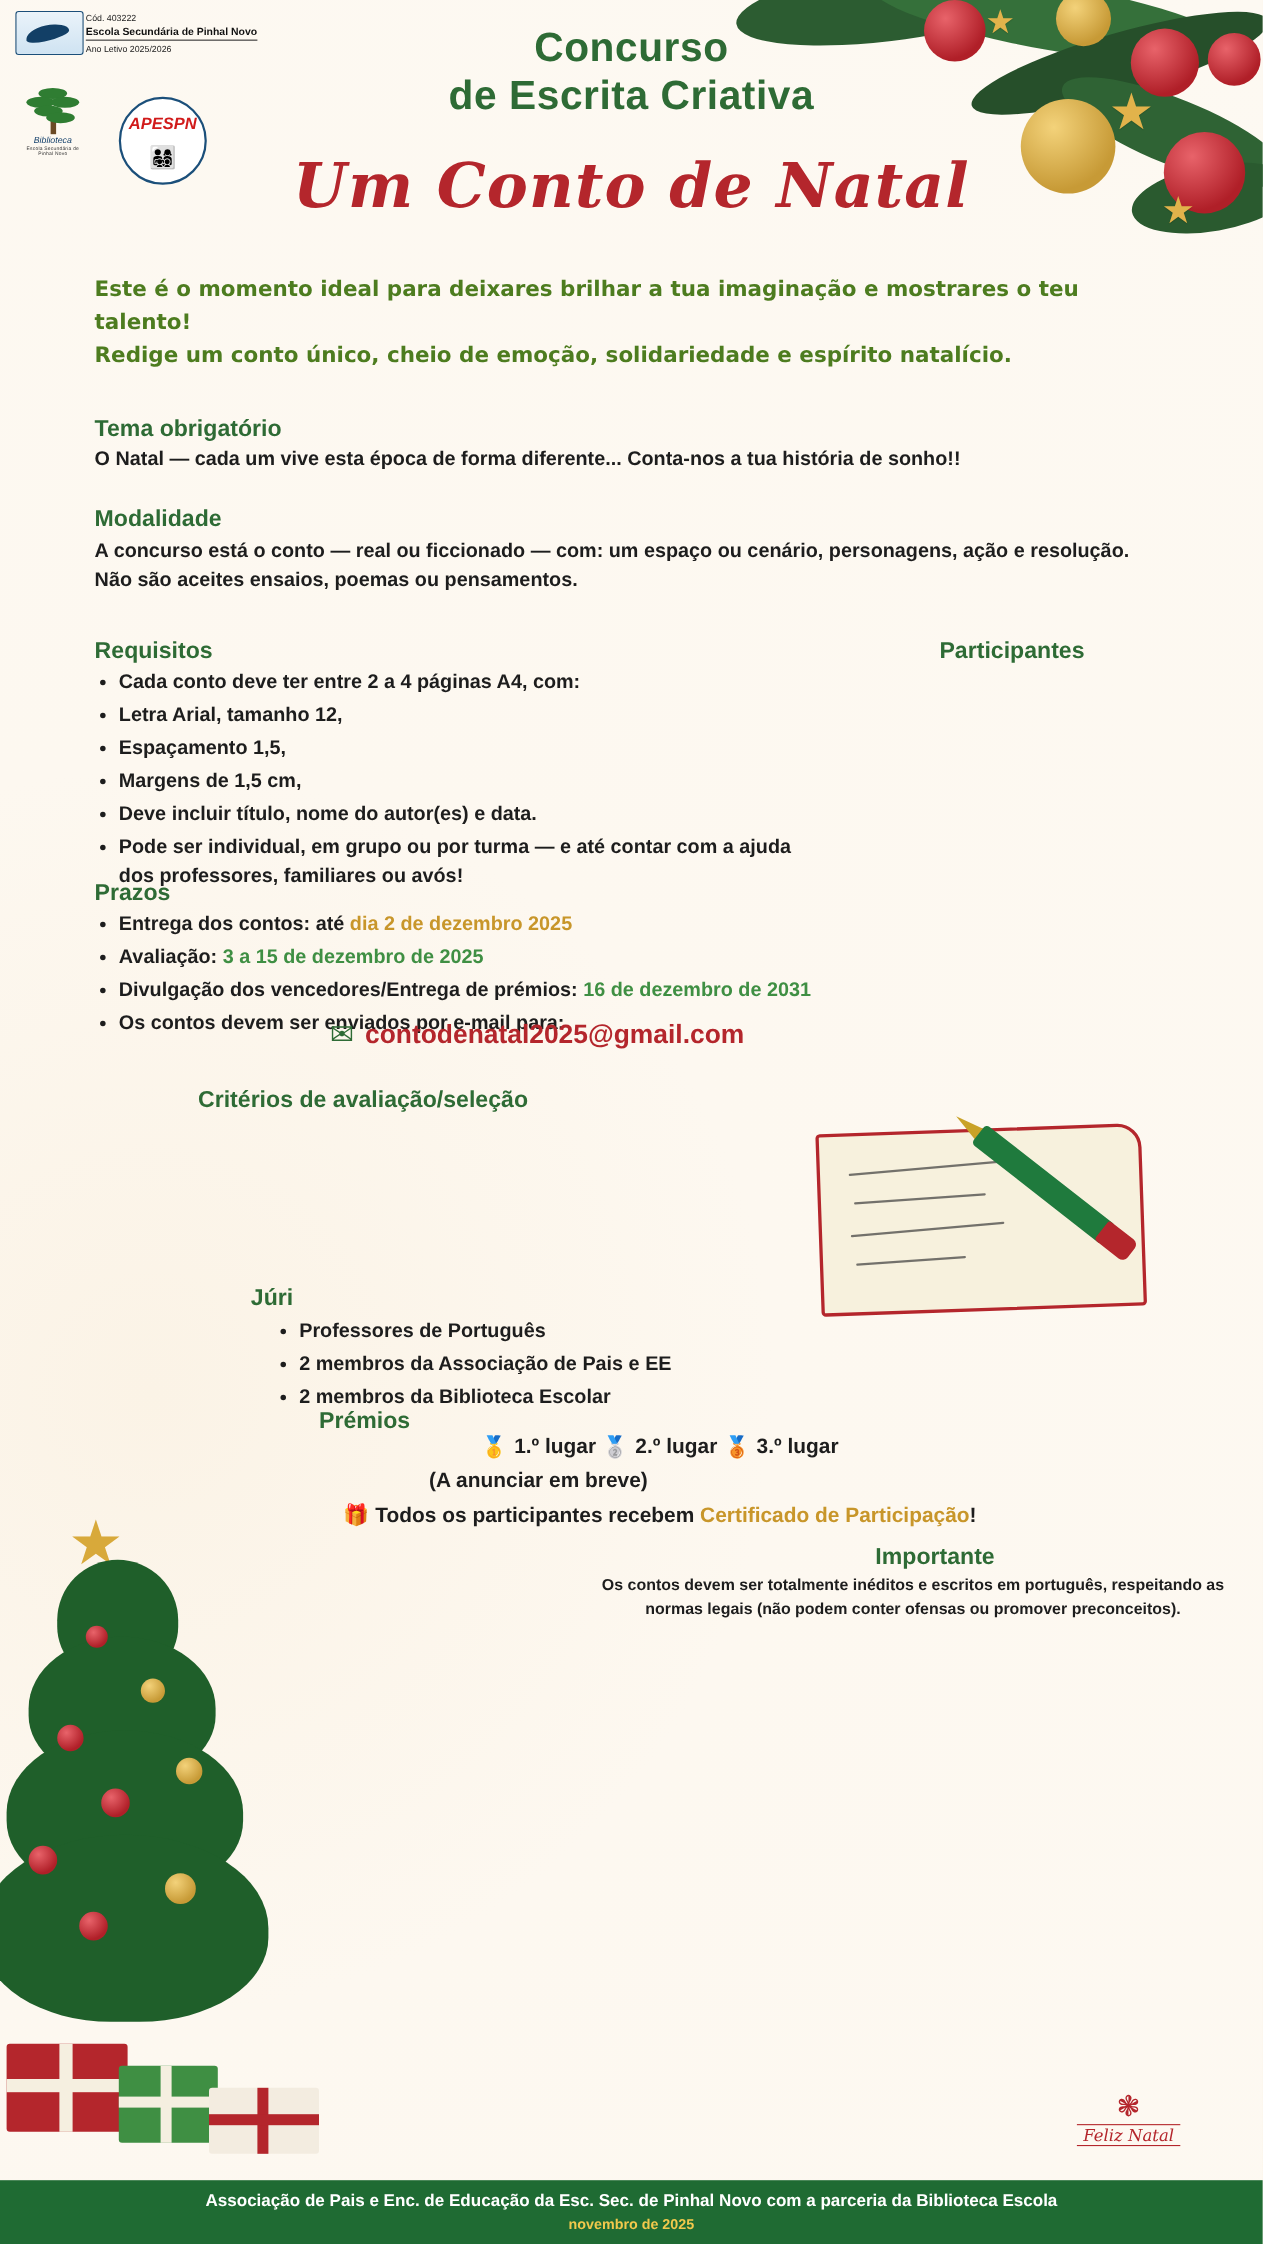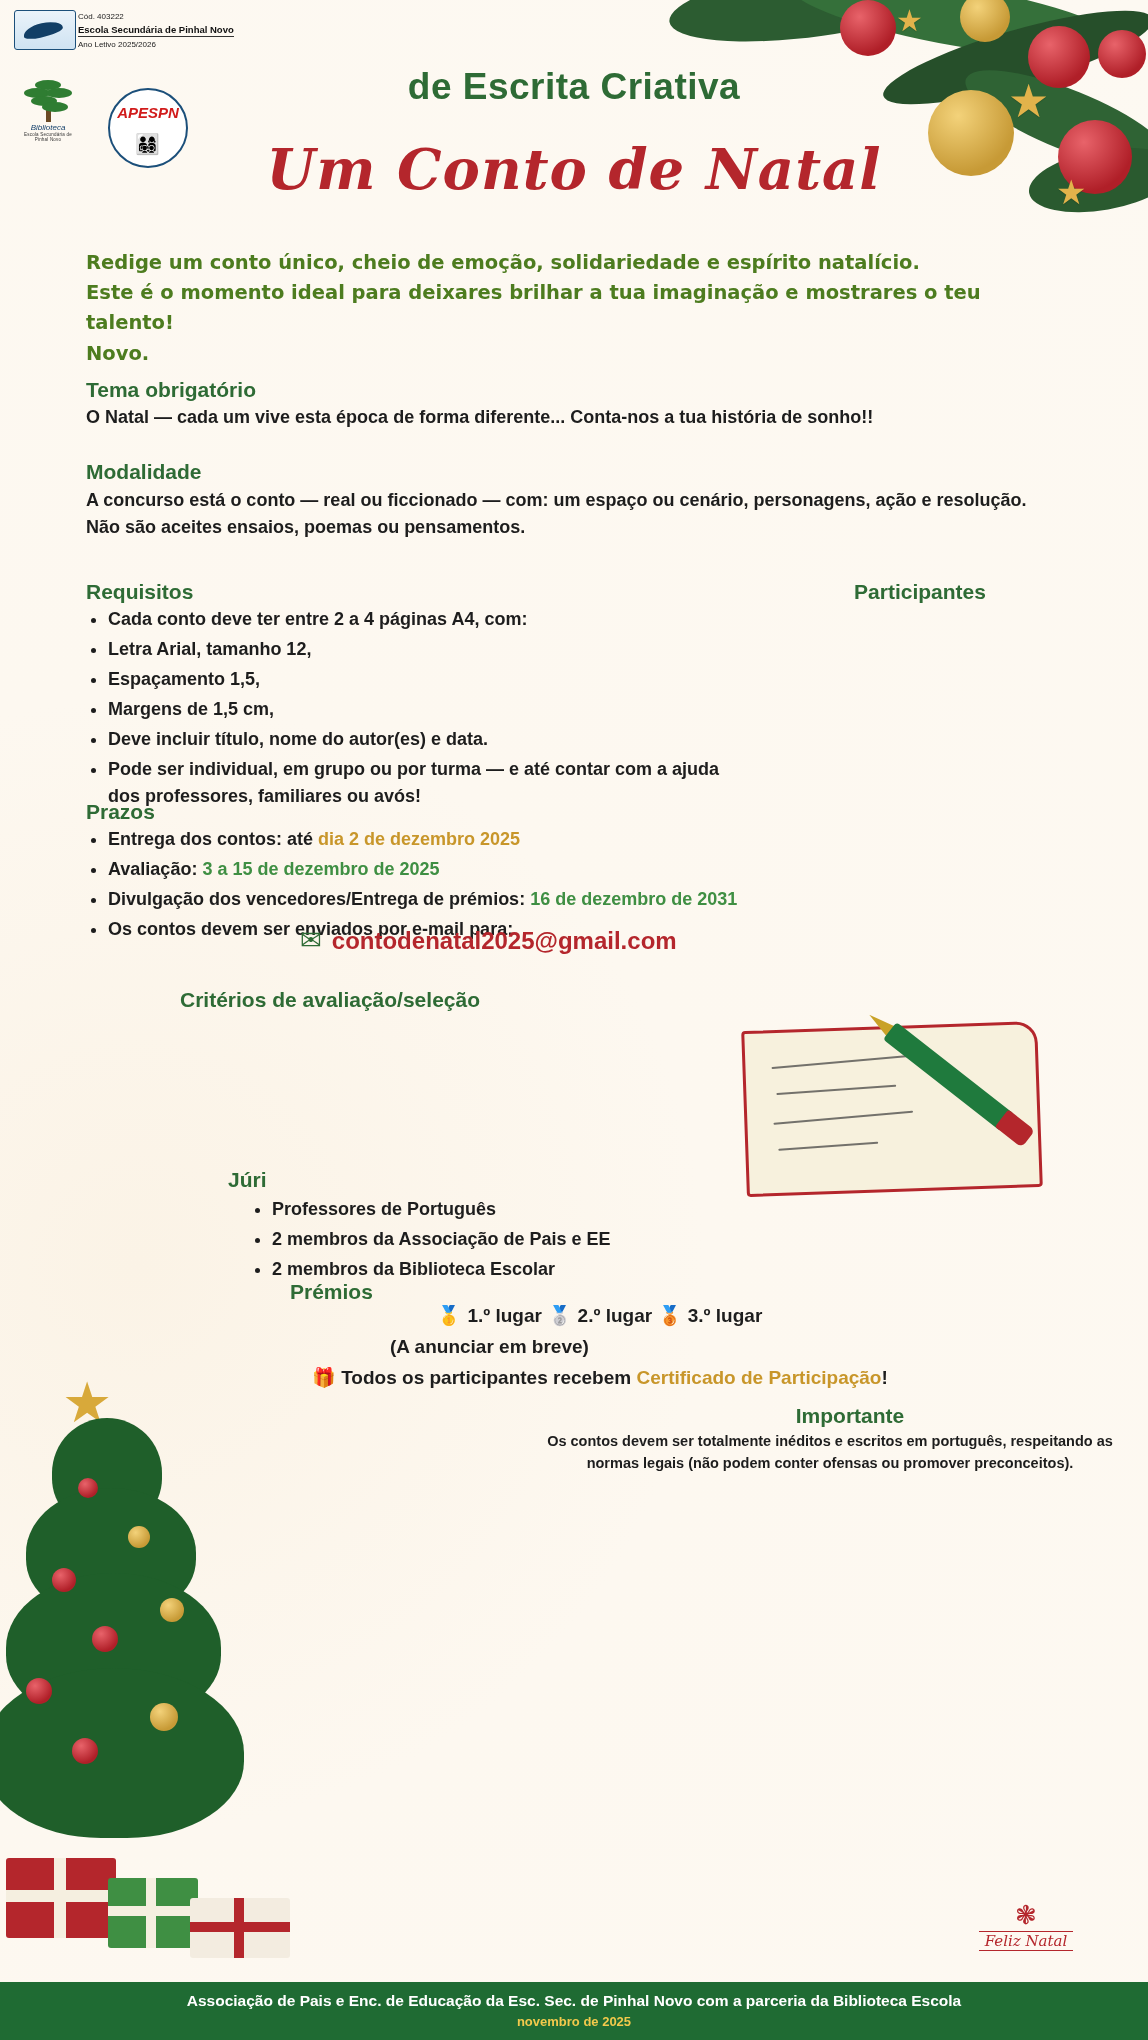--- a/index.html
+++ b/index.html
@@ -231,27 +231,27 @@
     <div class="bib-sub">Escola Secundária de Pinhal Novo</div>
   </div>
 
   <div class="logo-box" id="logo-apespn">
     <div class="apespn-circle">
       <div class="word">APESPN</div>
       <div class="kids">👨‍👩‍👧‍👦</div>
     </div>
   </div>
 
+  <div id="title-line1">Concurso</div>
   <div id="title-line2">de Escrita Criativa</div>
   <div id="title-script">Um Conto de Natal</div>
 
   <div class="intro">
+    <span class="l">Este é o momento ideal para deixares brilhar a tua imaginação e mostrares o teu talento!</span>
     <span class="l">Redige um conto único, cheio de emoção, solidariedade e espírito natalício.</span>
-    <span class="l">Este é o momento ideal para deixares brilhar a tua imaginação e mostrares o teu talento!</span>
-    <span class="l">Novo.</span>
   </div>
 
   <div class="h" id="h-tema">Tema obrigatório</div>
   <div class="body-t" id="t-tema">O Natal — cada um vive esta época de forma diferente... Conta-nos a tua história de sonho!!</div>
 
   <div class="h" id="h-modalidade">Modalidade</div>
   <div class="body-t" id="t-modalidade">
     <div>A concurso está o conto — real ou ficcionado — com: um espaço ou cenário, personagens, ação e resolução.</div>
     <div>Não são aceites ensaios, poemas ou pensamentos.</div>
   </div>

